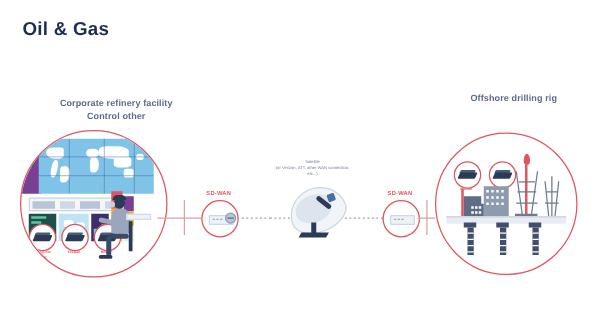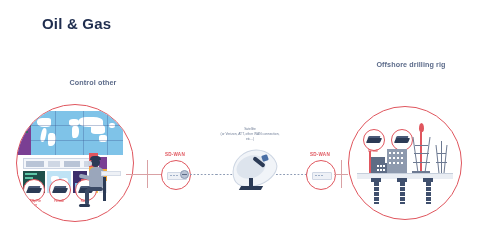--- a/index.html
+++ b/index.html
@@ -9,32 +9,32 @@
     font-family:"Liberation Sans", sans-serif;
     overflow:hidden;
     position:relative;
   }
   #slide{position:absolute;inset:0;width:480px;height:252px;}
 
   
   .slide-title{
     position:absolute;left:18px;top:15px;
     font-size:15px;font-weight:bold;
-    color:#1f2d4e;letter-spacing:.2px;margin-left:24px;
+    color:#1f2d4e;letter-spacing:.2px;
   }
 
   
   .caption{
     position:absolute;
     font-size:7.2px;font-weight:bold;
     color:#5c6b8a;text-align:center;
     line-height:1.45;letter-spacing:.1px;
   }
   #cap-left{left:10px;top:78px;width:166px;}
-  #cap-right{left:352px;top:60px;width:118px;}
+  #cap-right{left:352px;top:74px;width:118px;}
 
   
   .big-circle{
     position:absolute;border-radius:50%;
     border:1px solid #e0565e;
     overflow:hidden;background:#ffffff;
   }
   #circle-left{left:16px;top:104px;width:116px;height:116px;}
   #circle-right{left:348px;top:106px;width:112px;height:112px;}
 
@@ -149,20 +149,21 @@
   .dish-base{position:absolute;left:240px;top:186px;width:22px;height:4px;background:#2b3a55;transform:skewX(-30deg);}
 </style>
 </head>
 <body>
 
 <div id="slide">
 
   <div class="slide-title">Oil &amp; Gas</div>
 
   <div class="caption" id="cap-left">
+    <div>Corporate refinery facility</div>
     <div>Control other</div>
   </div>
 
   <div class="caption" id="cap-right">
     <div>Offshore drilling rig</div>
   </div>
 
   <div class="big-circle" id="circle-left">
 
     <div class="cr cr-sidepanel"></div>

